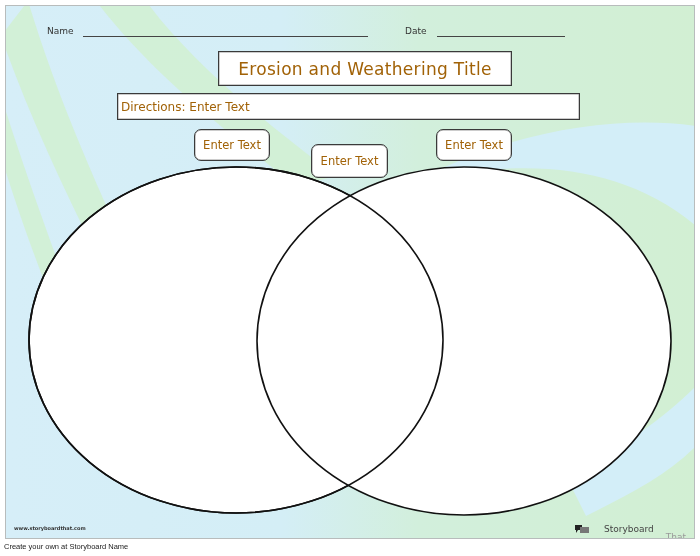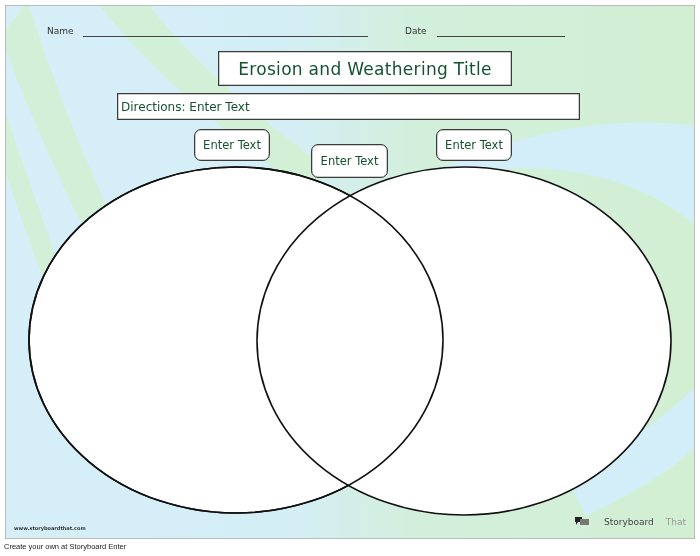--- a/index.html
+++ b/index.html
@@ -1,21 +1,21 @@
 <!DOCTYPE html>
 <html><head>
 <meta charset="utf-8">
 <style>
   html, body { margin:0; padding:0; }
   body { width:700px; height:556px; background:#ffffff; position:relative; overflow:hidden; font-family:"DejaVu Sans", sans-serif; }
   .frame { position:absolute; left:5px; top:5px; width:688px; height:532px; border:1px solid #b8bcbc; overflow:hidden;
            background: linear-gradient(90deg, #d6eef8 0%, #d4eef6 40%, #d2efdc 60%, #d2efd3 100%); }
   .bg { position:absolute; left:0; top:0; }
   .box { position:absolute; background:#ffffff; border:1.5px solid #3a3a3a; box-shadow: 0 0 0 0.5px #999 inset;
-         color:#14532d; display:flex; align-items:center; white-space:nowrap; }
+         color:#a16207; display:flex; align-items:center; white-space:nowrap; }
   .title { left:212px; top:45px; width:292px; height:33px; justify-content:center; font-size:17px; letter-spacing:0.3px; }
   .directions { left:111px; top:87px; width:463px; height:27px; padding-left:3px; box-sizing:border-box; font-size:12px; }
   .label { height:30px; justify-content:center; font-size:11.5px;border-radius:7px; }
   .lbl-left { left:188px; top:123px; width:74px; }
   .lbl-mid { left:305px; top:138px; width:75px; height:32px; }
   .lbl-right { left:430px; top:123px; width:74px; }
   .field-label { position:absolute; font-size:9px; color:#333; }
   .field-line { position:absolute; height:1px; background:#444; }
   .venn { position:absolute; left:0; top:0; }
   .url { position:absolute; left:8px; top:520px; font-size:5px; color:#333; font-weight:bold; }
@@ -57,17 +57,17 @@
   <div class="box label lbl-right">Enter Text</div>
 
   <span class="url" style="top:519px;">www.storyboardthat.com</span>
 
   <div class="brand" style="top:510px;">
     <svg width="14" height="11" viewBox="0 0 14 11">
       <path d="M0 1 h7 v5 h-4 l-2 3 v-3 h-1 z" fill="#222"></path>
       <rect x="5" y="3" width="9" height="6" fill="#777"></rect>
     </svg>
     <span class="sb">Storyboard</span>
-      <span class="that" style="margin-left:-3px;">That</span>
+      <span class="that" style="margin-left:-3px;margin-top:16px;">That</span>
   </div>
 </div>
 
-<a class="footer">Create your own at Storyboard Enter</a>
+<a class="footer">Create your own at Storyboard Name</a>
 
 </body></html>

